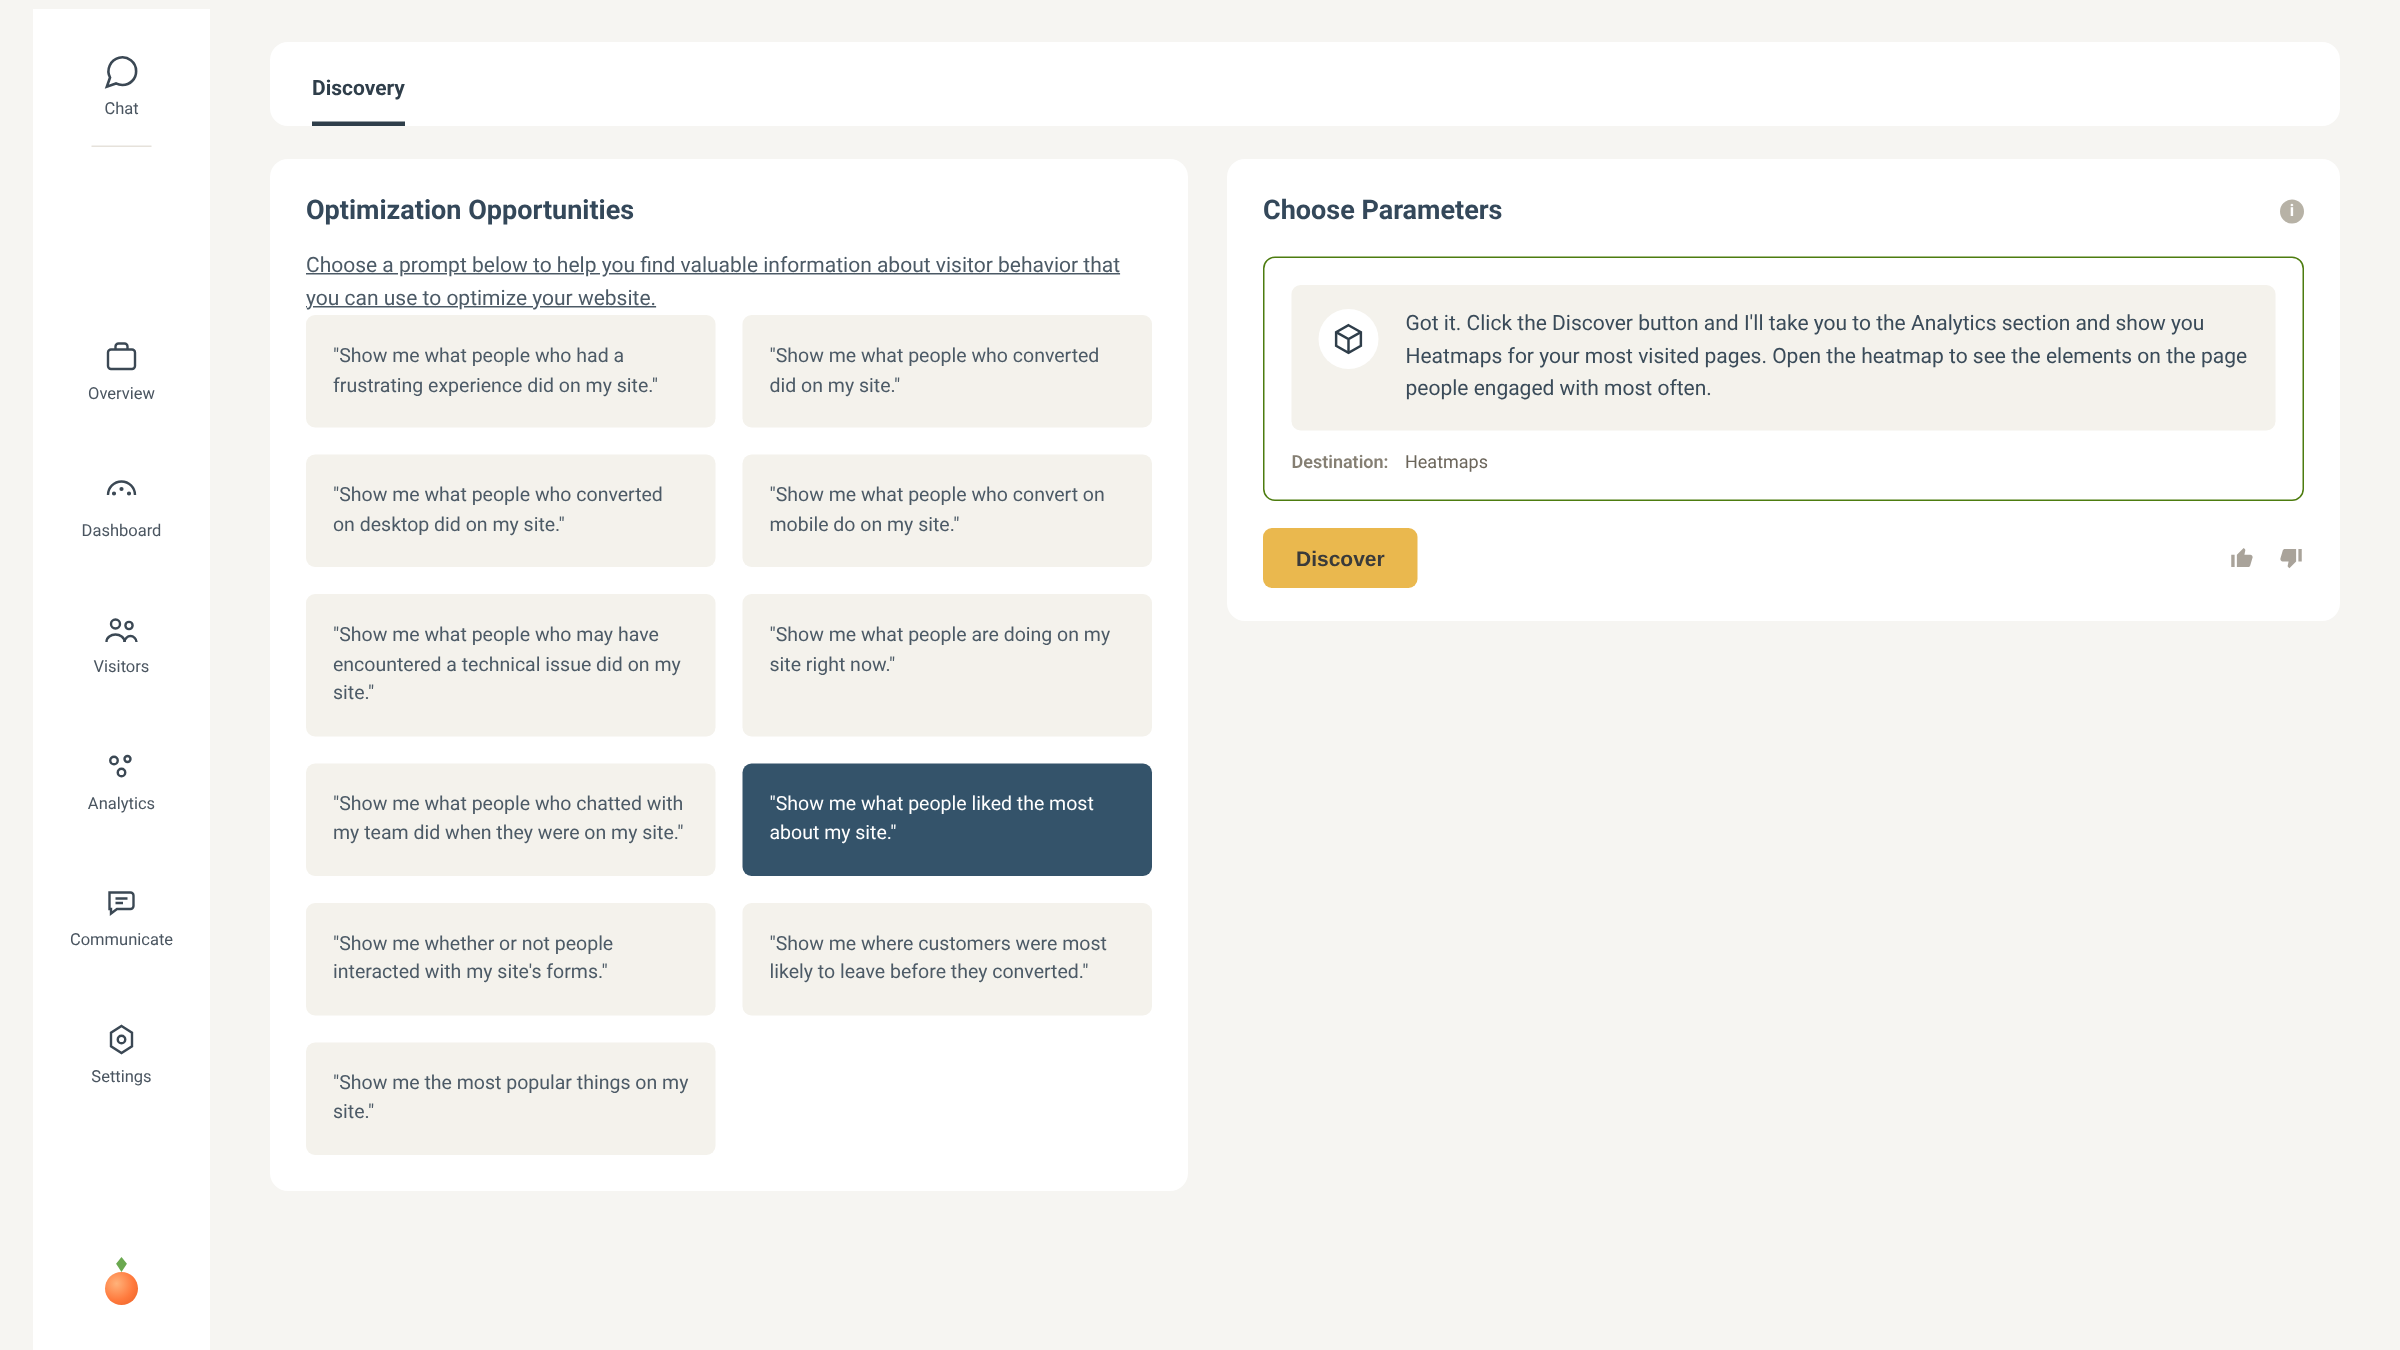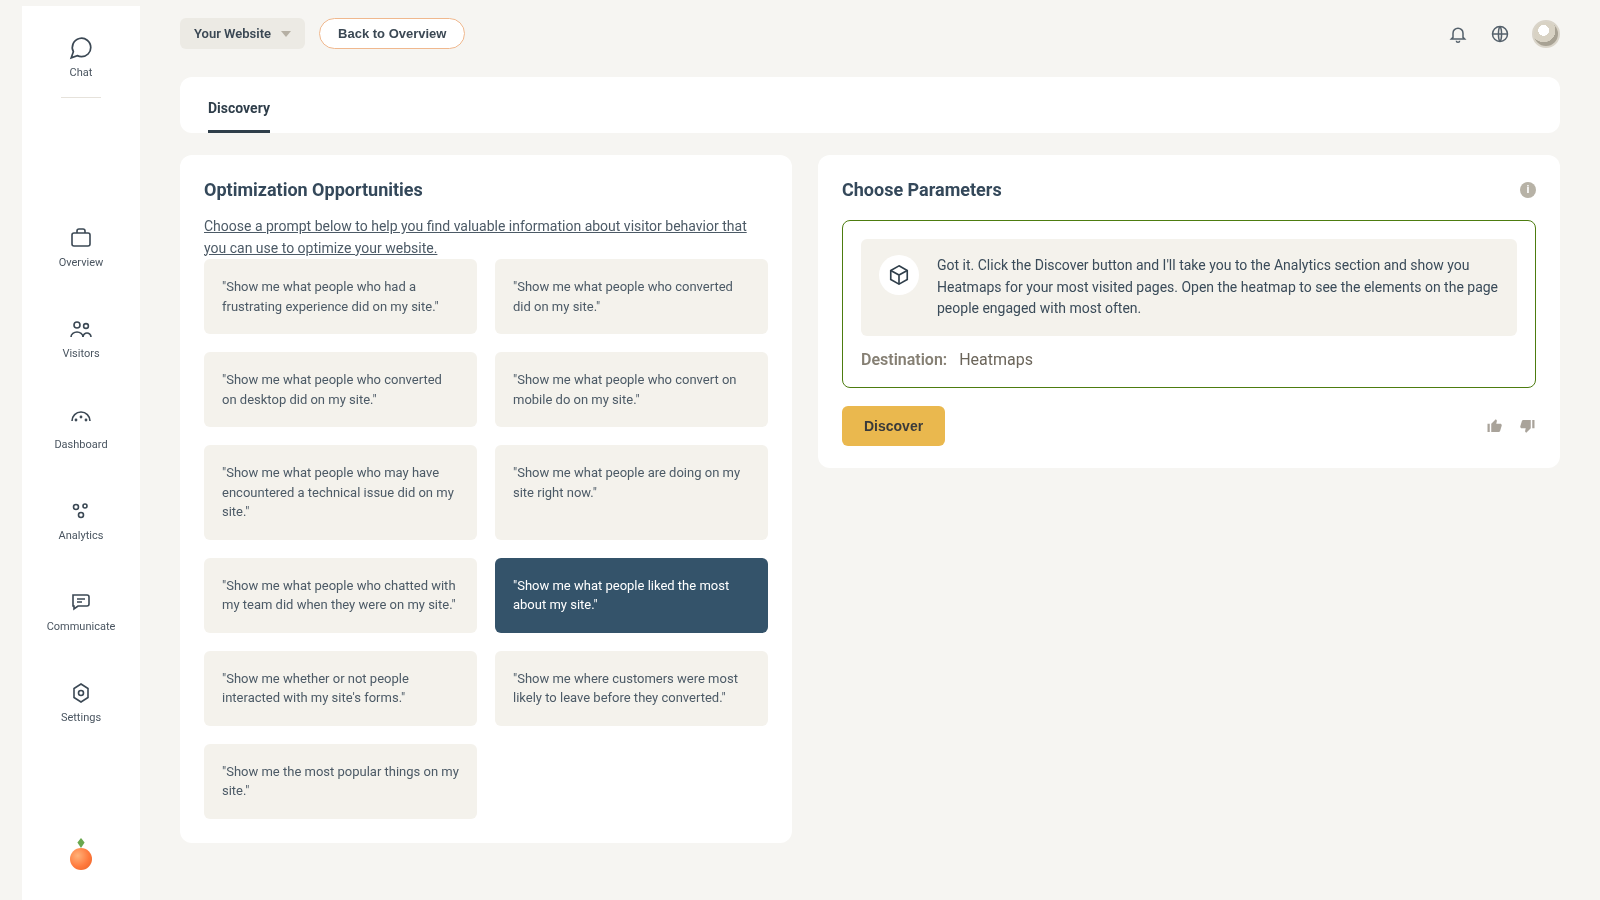--- a/index.html
+++ b/index.html
@@ -115,21 +115,21 @@
     border:1px solid #4d7c0f; border-radius:8px; padding:18px; margin-top:20px;
   }
   .assistant-row{
     display:flex; gap:18px; background:#f4f2ec; border-radius:6px; padding:16px 18px;
   }
   .assist-avatar{
     width:40px;height:40px;border-radius:50%;background:#ffffff;display:flex;align-items:center;justify-content:center;
     flex-shrink:0;
   }
   .assistant-row p{ color:#3a4b59; line-height:1.55; font-size:14px;}
-  .dest-row{ margin-top:14px; font-size:16px; color:#6b655a;}
+  .dest-row{ margin-top:14px; font-size:12px; color:#6b655a;}
   .dest-row b{ color:#857f73; font-weight:600; margin-right:8px;}
   .dest-val{ color:#6b655a;}
 
   .action-row{ display:flex; align-items:center; margin-top:18px;}
   .discover-btn{
     background:#eab84e; color:#3a3a3a; border:none; border-radius:6px;
     padding:12px 22px; font-weight:700; font-size:14px; cursor:pointer;
   }
   .action-row .spacer{flex:1;}
   .thumbs{display:flex;gap:14px;color:#a9a39a;}
@@ -161,42 +161,42 @@
           <svg width="24" height="24" viewBox="0 0 24 24" fill="none" stroke="currentColor" stroke-width="1.6">
               <rect x="3" y="7" width="18" height="13" rx="2"></rect>
               <path d="M16 7V5a2 2 0 0 0-2-2h-4a2 2 0 0 0-2 2v2"></path>
             </svg>
         </span>
         <span class="label">Overview</span>
       </div>
       <div class="nav-item">
         <span class="icon-wrap">
           <svg width="24" height="24" viewBox="0 0 24 24" fill="none" stroke="currentColor" stroke-width="1.6">
+              <path d="M3 13a9 9 0 0 1 18 0"></path>
+              <circle cx="7" cy="12" r="0.6" fill="currentColor"></circle>
+              <circle cx="12" cy="9" r="0.6" fill="currentColor"></circle>
+              <circle cx="17" cy="12" r="0.6" fill="currentColor"></circle>
+            </svg>
+        </span>
+        <span class="label">Dashboard</span>
+      </div>
+      <div class="nav-item">
+        <span class="icon-wrap">
+          <svg width="24" height="24" viewBox="0 0 24 24" fill="none" stroke="currentColor" stroke-width="1.6">
               <circle cx="8" cy="8" r="3"></circle>
               <circle cx="17" cy="9" r="2.4"></circle>
               <path d="M2 20c0-3 3-5 6-5s6 2 6 5"></path>
               <path d="M14 20c0-2.2 2-4 4-4s4 1.8 4 4"></path>
             </svg>
         </span>
         <span class="label">Visitors</span>
       </div>
       <div class="nav-item">
         <span class="icon-wrap">
           <svg width="24" height="24" viewBox="0 0 24 24" fill="none" stroke="currentColor" stroke-width="1.6">
-              <path d="M3 13a9 9 0 0 1 18 0"></path>
-              <circle cx="7" cy="12" r="0.6" fill="currentColor"></circle>
-              <circle cx="12" cy="9" r="0.6" fill="currentColor"></circle>
-              <circle cx="17" cy="12" r="0.6" fill="currentColor"></circle>
-            </svg>
-        </span>
-        <span class="label">Dashboard</span>
-      </div>
-      <div class="nav-item">
-        <span class="icon-wrap">
-          <svg width="24" height="24" viewBox="0 0 24 24" fill="none" stroke="currentColor" stroke-width="1.6">
               <circle cx="7" cy="8" r="2.5"></circle>
               <circle cx="16" cy="7" r="2"></circle>
               <circle cx="12" cy="16" r="2.5"></circle>
             </svg>
         </span>
         <span class="label">Analytics</span>
       </div>
       <div class="nav-item">
         <span class="icon-wrap">
           <svg width="24" height="24" viewBox="0 0 24 24" fill="none" stroke="currentColor" stroke-width="1.6">
@@ -217,43 +217,20 @@
       </div>
     </div>
 
     <div class="logo-bottom">
       <div class="logo-orange"></div>
     </div>
   </aside>
 
   <div class="main">
 
-    <div class="topbar">
-      <div class="site-select">
-        <span>Your Website</span>
-        <span class="tri"></span>
-      </div>
-      <button class="back-btn">Back to Overview</button>
-      <div class="topbar-spacer"></div>
-      <div class="top-icons">
-        <span class="top-icon">
-          <svg width="20" height="20" viewBox="0 0 24 24" fill="none" stroke="currentColor" stroke-width="1.8">
-              <path d="M18 16v-5a6 6 0 1 0-12 0v5l-2 2h16z"></path>
-              <path d="M10 20a2 2 0 0 0 4 0"></path>
-            </svg>
-        </span>
-        <span class="top-icon">
-          <svg width="20" height="20" viewBox="0 0 24 24" fill="none" stroke="currentColor" stroke-width="1.8">
-              <circle cx="12" cy="12" r="9"></circle>
-              <path d="M3 12h18M12 3c2.5 3 2.5 15 0 18M12 3c-2.5 3-2.5 15 0 18"></path>
-            </svg>
-        </span>
-        <div class="avatar"></div>
-      </div>
-    </div>
 
     <div class="tabstrip">
       <div class="tab active">Discovery</div>
     </div>
 
     <div class="content">
 
       <section class="panel panel-left">
         <h2>Optimization Opportunities</h2>
         <p class="lede">Choose a prompt below to help you find valuable information about visitor behavior that you can use to optimize your website.</p>

